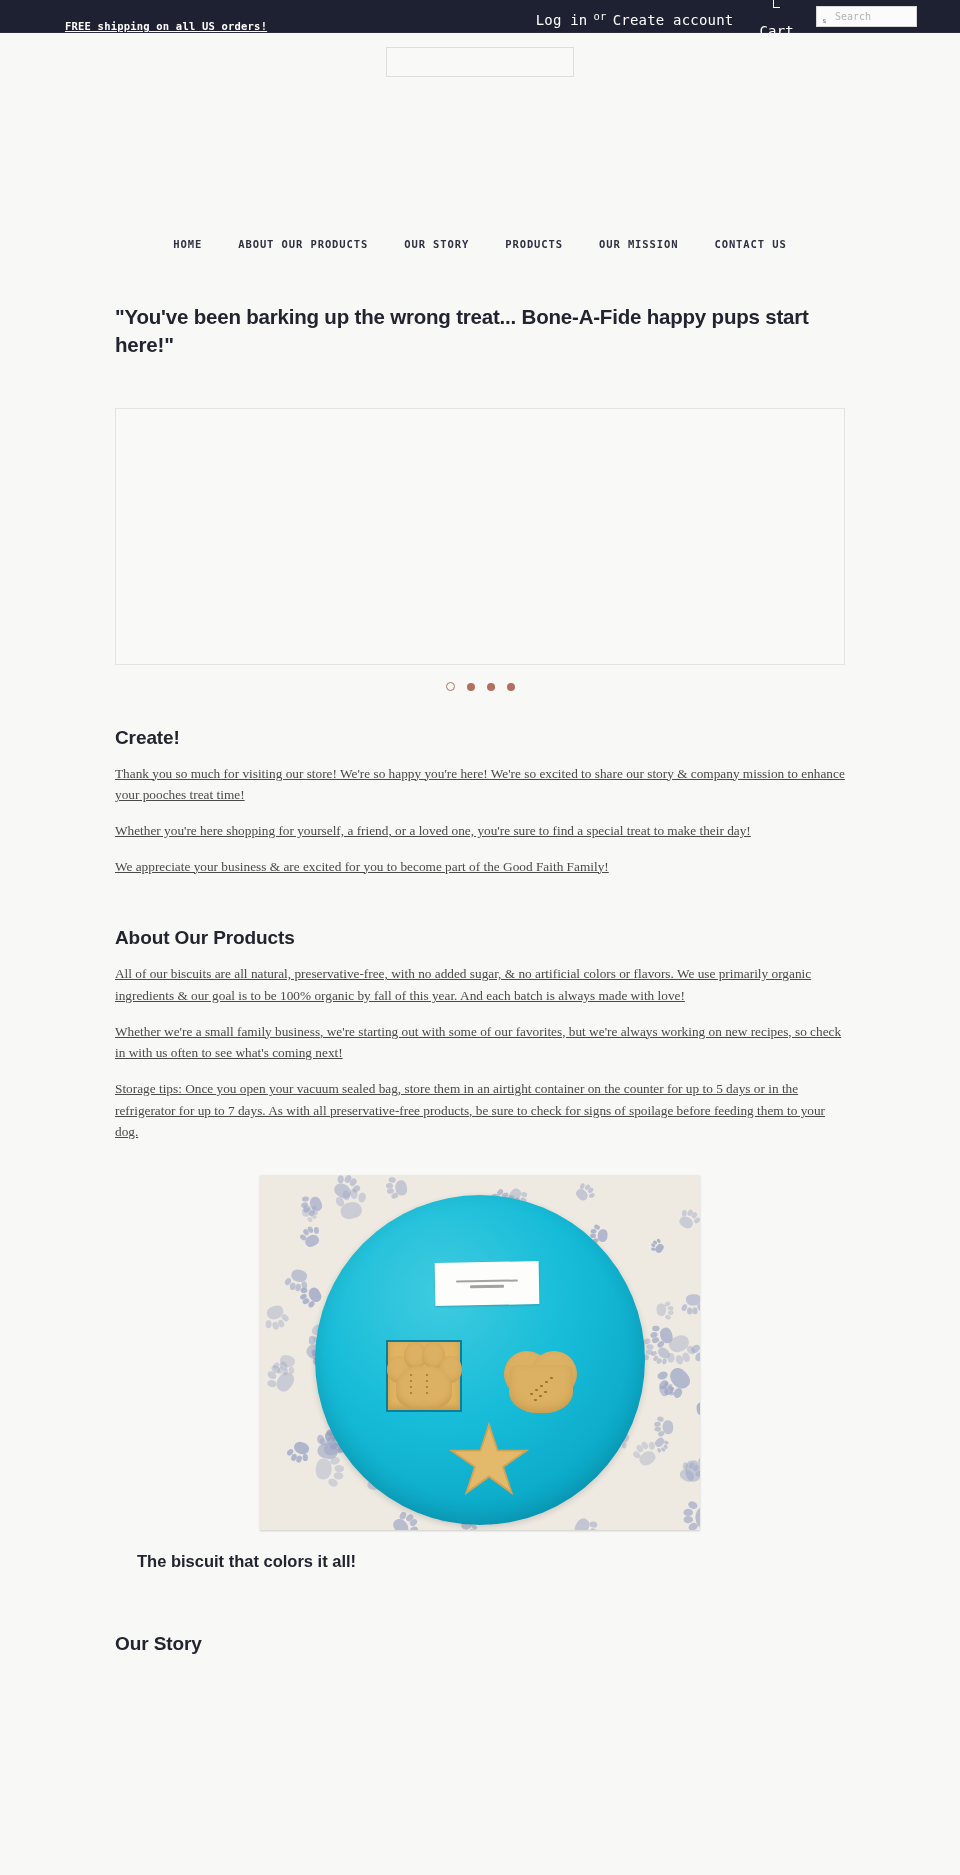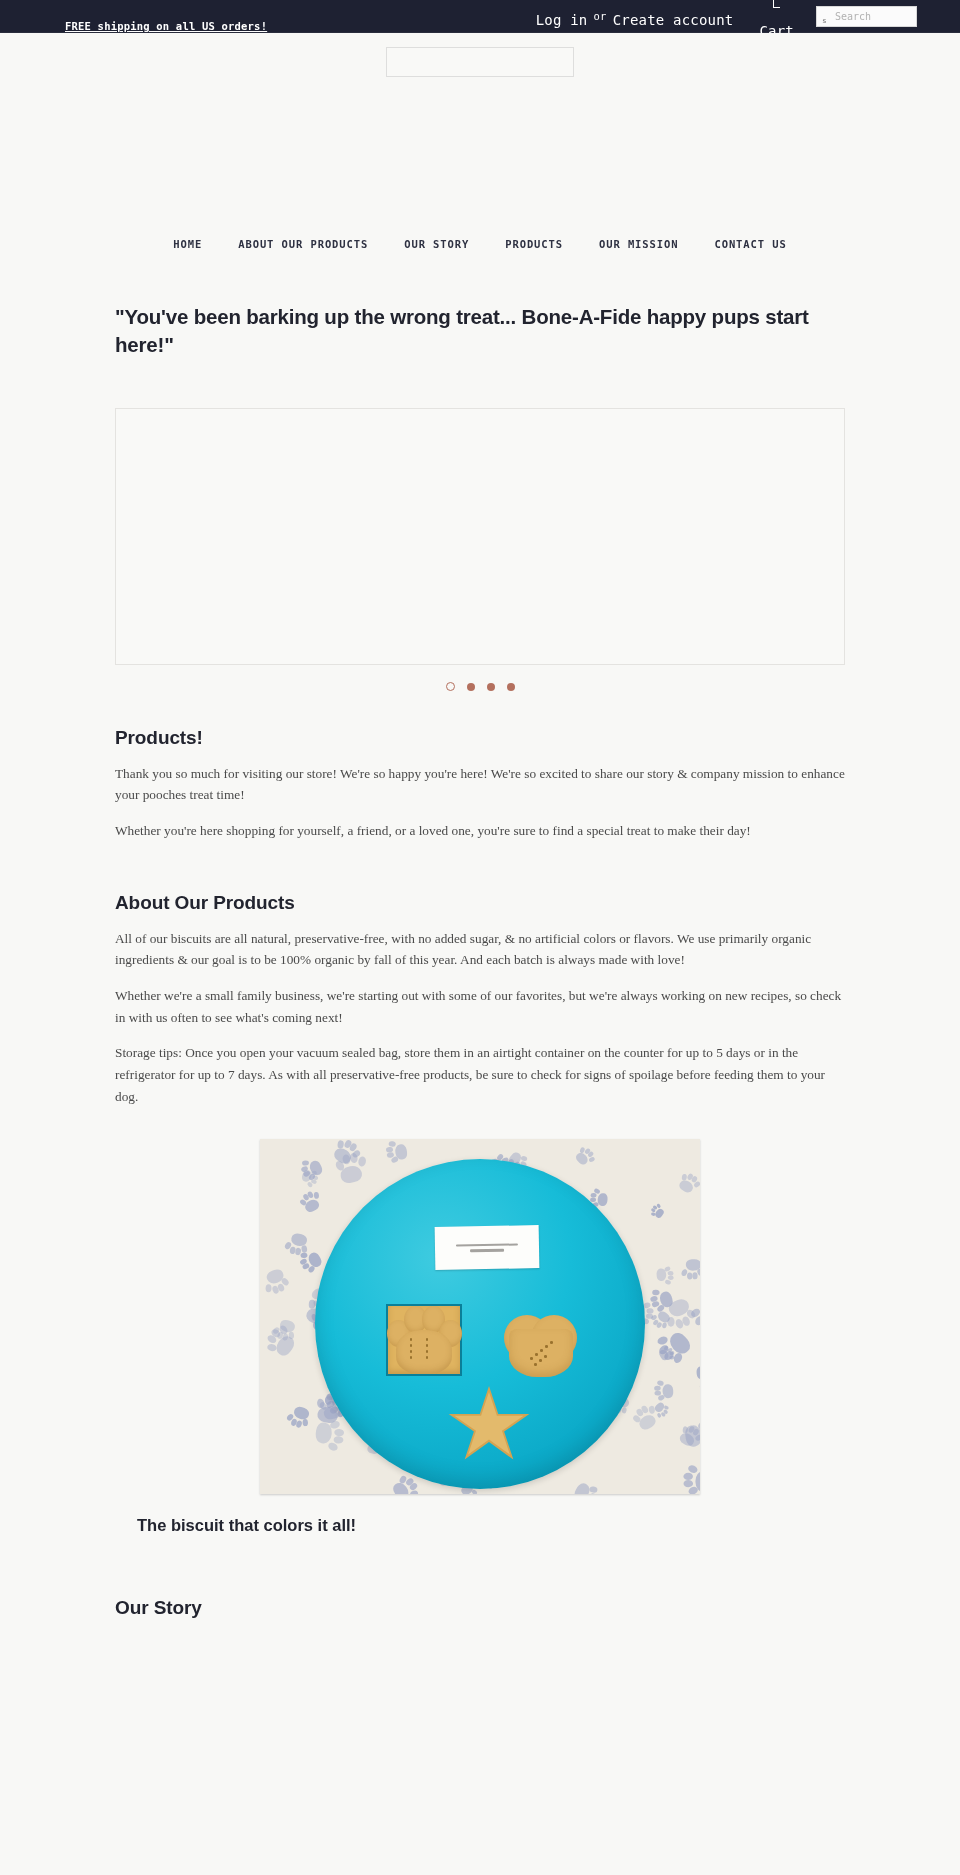--- a/index.html
+++ b/index.html
@@ -206,20 +206,21 @@
     letter-spacing:-.1px;
   }
   .sec-welcome{ margin-top:34px; }
   .sec-about{ margin-top:50px; }
   p.body{
     font-family:"Liberation Serif",serif;
     font-size:13.3px;
     line-height:1.63;
     color:#4a4a4a;
     margin:0 0 14px 0;
+    text-decoration:underline;
   }
 
   
   .photo-wrap{
     margin-top:32px;
     display:flex;
     justify-content:center;
   }
   .photo{
     width:440px;
@@ -399,23 +400,24 @@
 
   <div class="slideshow"></div>
   <div class="dots">
     <span class="dot active"></span>
     <span class="dot"></span>
     <span class="dot"></span>
     <span class="dot"></span>
   </div>
 
   <section class="section sec-welcome">
-    <h2 class="section-title">Products!</h2>
+    <h2 class="section-title">Create!</h2>
     <p class="body">Thank you so much for visiting our store! We're so happy you're here! We're so excited to share our story &amp; company mission to enhance your pooches treat time!</p>
     <p class="body">Whether you're here shopping for yourself, a friend, or a loved one, you're sure to find a special treat to make their day!</p>
+    <p class="body">We appreciate your business &amp; are excited for you to become part of the Good Faith Family!</p>
   </section>
 
   <section class="section sec-about">
     <h2 class="section-title">About Our Products</h2>
     <p class="body">All of our biscuits are all natural, preservative-free, with no added sugar, &amp; no artificial colors or flavors. We use primarily organic ingredients &amp; our goal is to be 100% organic by fall of this year. And each batch is always made with love!</p>
     <p class="body">Whether we're a small family business, we're starting out with some of our favorites, but we're always working on new recipes, so check in with us often to see what's coming next!</p>
     <p class="body">Storage tips: Once you open your vacuum sealed bag, store them in an airtight container on the counter for up to 5 days or in the refrigerator for up to 7 days. As with all preservative-free products, be sure to check for signs of spoilage before feeding them to your dog.</p>
   </section>
 
   <div class="photo-wrap">

